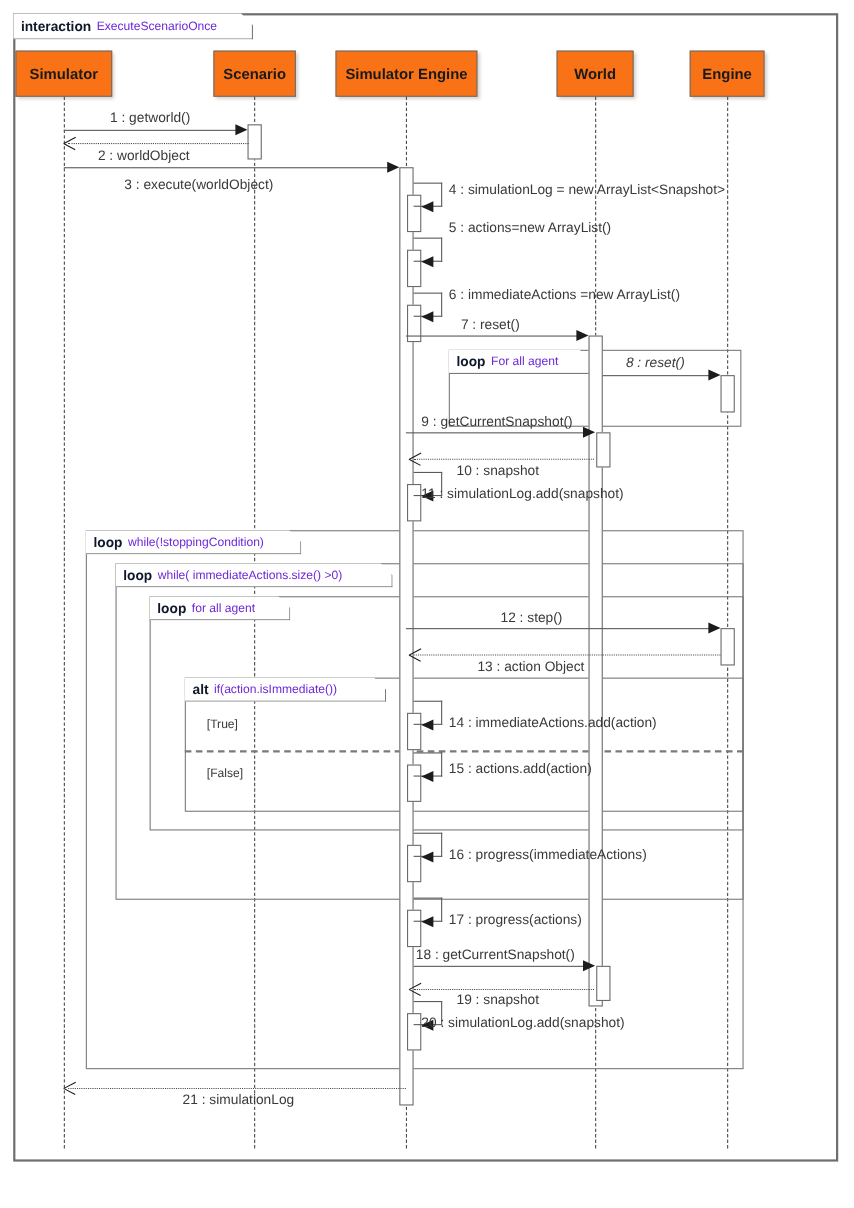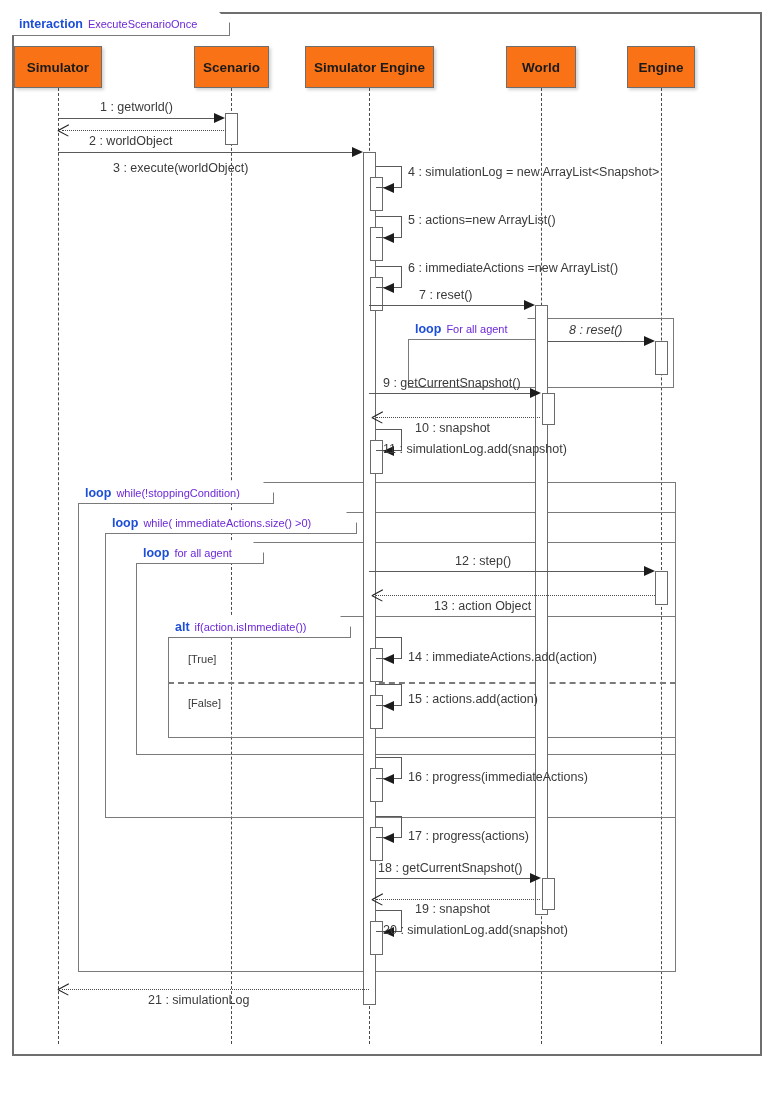--- a/index.html
+++ b/index.html
@@ -6,21 +6,21 @@
   body{font-family:"Liberation Sans", sans-serif;}
   #canvas{position:relative;width:776px;height:1098px;background:#fff;overflow:hidden;}
   .frame{position:absolute;border:2px solid #6e6e6e;background:transparent;box-sizing:border-box;}
   .frame-lite{position:absolute;border:1.5px solid #7a7a7a;background:transparent;box-sizing:border-box;}
 
   
   .tab{position:absolute;top:0;left:0;display:flex;align-items:center;
        background:#fff;border:1.5px solid #7a7a7a;border-top:none;border-left:none;
        box-sizing:border-box;padding:0 16px 0 7px;height:22px;white-space:nowrap;
        clip-path:polygon(0 0,calc(100% - 11px) 0,100% 11px,100% 100%,0 100%);}
-  .tab .kw{font-weight:bold;color:#1d4ed8;font-size:12.5px;margin-right:5px;}
+  .tab .kw{font-weight:bold;color:#0f172a;font-size:12.5px;margin-right:5px;}
   .tab .cond{color:#6d28d9;font-size:11px;}
 
   
   .head{position:absolute;background:#f97316;border:1.6px solid #6e6e6e;
         display:flex;align-items:center;justify-content:center;
         box-shadow:2px 2px 3px rgba(0,0,0,.18);box-sizing:border-box;}
   .head span{font-size:13.5px;font-weight:bold;color:#1a1a1a;white-space:nowrap;}
 
   
   .lifeline{position:absolute;width:0;border-left:1.4px dashed #4a4a4a;}
@@ -146,21 +146,21 @@
   <div class="msgline" style="left:58px;top:152px;width:296px;"></div>
   <div class="arrowR" style="left:352px;top:146.5px;"></div>
   <div class="mlabel" style="left:113px;top:161px;">3 : execute(worldObject)</div>
 
   <div class="self" style="left:376px;top:166px;width:26px;height:22px;"></div>
   <div class="arrowR" style="left:383px;top:182.5px;transform:rotate(180deg);"></div>
   <div class="mlabel" style="left:408px;top:165px;">4 : simulationLog = new ArrayList&lt;Snapshot&gt;</div>
 
   <div class="self" style="left:376px;top:216px;width:26px;height:22px;"></div>
   <div class="arrowR" style="left:383px;top:232.5px;transform:rotate(180deg);"></div>
-  <div class="mlabel" style="left:408px;top:213px;">5 : actions=new ArrayList()</div>
+  <div class="mlabel" style="left:408px;top:200px;">5 : actions=new ArrayList()</div>
 
   <div class="self" style="left:376px;top:266px;width:26px;height:22px;"></div>
   <div class="arrowR" style="left:383px;top:282.5px;transform:rotate(180deg);"></div>
   <div class="mlabel" style="left:408px;top:261px;">6 : immediateActions =new ArrayList()</div>
 
   <div class="msgline" style="left:369px;top:305px;width:157px;"></div>
   <div class="arrowR" style="left:524px;top:299.5px;"></div>
   <div class="mlabel" style="left:419px;top:288px;">7 : reset()</div>
 
   <div class="msgline" style="left:548px;top:341px;width:98px;"></div>
@@ -210,15 +210,15 @@
   <div class="msgline ret" style="left:376px;top:899px;width:164px;"></div>
   <div class="openL" style="left:372px;top:893.5px;"></div>
   <div class="mlabel" style="left:415px;top:902px;">19 : snapshot</div>
 
   <div class="self" style="left:376px;top:910px;width:26px;height:22px;"></div>
   <div class="arrowR" style="left:383px;top:926.5px;transform:rotate(180deg);"></div>
   <div class="mlabel" style="left:383px;top:923px;">20 : simulationLog.add(snapshot)</div>
 
   <div class="msgline ret" style="left:62px;top:989px;width:307px;"></div>
   <div class="openL" style="left:58px;top:983.5px;"></div>
-  <div class="mlabel" style="left:148px;top:993px;">21 : simulationLog</div>
+  <div class="mlabel" style="left:166px;top:993px;">21 : simulationLog</div>
 
 </div>
 
 </body></html>

